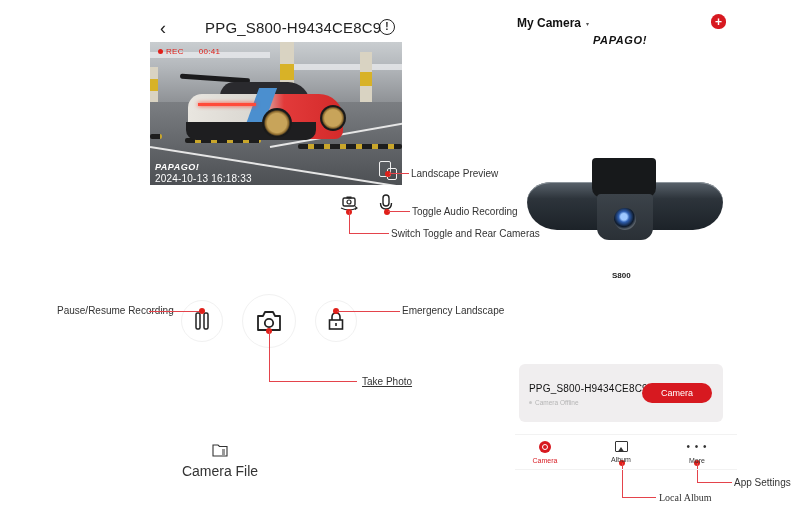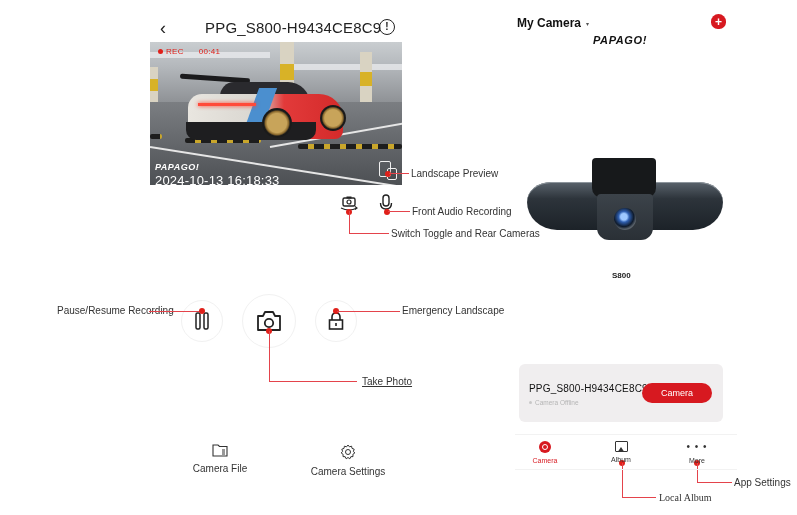--- a/index.html
+++ b/index.html
@@ -28,35 +28,35 @@
   .car-stripe { position:absolute; left:100px; top:46px; width:18px; height:50px; background:#4b8fcf; transform: skewX(-20deg); }
   .car-roof { position:absolute; left:70px; top:40px; width:90px; height:22px; border-radius: 18px 28px 0 0; background:#2a2a2e; }
   .car-wing { position:absolute; left:30px; top:34px; width:70px; height:5px; background:#1b1b1d; border-radius:2px; transform: rotate(4deg); }
   .car-bottom { position:absolute; left:36px; top:80px; width:130px; height:18px; background:#1e1e20; border-radius:0 0 10px 10px; }
   .wheel { position:absolute; width:30px; height:30px; border-radius:50%; background: radial-gradient(circle,#c8a45a 0 45%, #8c6a2e 55%, #1a1a1a 62%); }
   .taillight { position:absolute; left:48px; top:61px; width:58px; height:3px; background:#ff4a3a; box-shadow:0 0 4px #ff3a2a; }
 
   .rec-badge { position:absolute; left:8px; top:5px; font-size:8px; color:#e0201a; display:flex; align-items:center; gap:3px; letter-spacing:0.3px; }
   .rec-dot { width:5px; height:5px; border-radius:50%; background:#e0201a; }
   .wm-brand { position:absolute; left:5px; top:120px; font-size:9px; font-weight:bold; font-style:italic; color:#fff; letter-spacing:0.5px; }
-  .wm-date { position:absolute; left:5px; top:131px; font-size:13px; color:#fff; letter-spacing:0.2px; }
+  .wm-date { position:absolute; left:5px; top:131px; font-size:10px; color:#fff; letter-spacing:0.2px; }
   .landscape-icon { position:absolute; left:229px; top:119px; width:12px; height:16px; border:1.4px solid #f0f0f0; border-radius:2px; }
   .landscape-icon::after { content:""; position:absolute; left:7px; top:6px; width:8px; height:10px; border:1.4px solid #f0f0f0; border-radius:2px; background: rgba(0,0,0,.1); }
 
   .switch-cam-icon { left:340px; top:196px; width:18px; height:16px; }
   .mic-icon { left:379px; top:194px; width:14px; height:20px; }
 
   .ctrl-circle { position:absolute; border-radius:50%; border:1px solid #f1f1f1; background:#fff; display:flex; align-items:center; justify-content:center; }
   .pause-btn { left:181px; top:300px; width:42px; height:42px; }
   .photo-btn { left:242px; top:294px; width:54px; height:54px; }
   .emergency-btn { left:315px; top:300px; width:42px; height:42px; }
 
   .bottom-nav-left { left:150px; top:444px; width:252px; height:60px; }
   .bnl-item { position:absolute; display:flex; flex-direction:column; align-items:center; }
-  .bnl-label { font-size:10px; color:#333; margin-top:6px; white-space:nowrap; }
+  .bnl-label { font-size:14px; color:#333; margin-top:6px; white-space:nowrap; }
   .camera-file { left:40px; top:0; width:60px; }
   .camera-settings { left:158px; top:0; width:80px; }
 
   
   .co-line { position:absolute; background:#e4434b; }
   .co-dot { position:absolute; width:6px; height:6px; border-radius:50%; background:#e0201a; }
   .co-text { position:absolute; font-size:10px; color:#333; white-space:nowrap; line-height:10px; }
 
   
   .rp-title { left:517px; top:16px; font-size:12px; font-weight:bold; color:#111; display:flex; align-items:center; gap:5px; }
@@ -176,36 +176,29 @@
 <div class="abs bottom-nav-left">
   <div class="bnl-item camera-file">
     <svg width="16" height="13" viewBox="0 0 16 13">
       <path d="M1 1 H6 L7.5 2.5 H15 V12 H1 Z" fill="none" stroke="#333" stroke-width="1.1"></path>
       <line x1="10" y1="6" x2="13" y2="6" stroke="#333" stroke-width="1"></line>
       <line x1="10" y1="8" x2="13" y2="8" stroke="#333" stroke-width="1"></line>
       <line x1="10" y1="10" x2="13" y2="10" stroke="#333" stroke-width="1"></line>
     </svg>
     <span class="bnl-label">Camera File</span>
   </div>
-  <div class="bnl-item camera-settings">
-    <svg width="16" height="16" viewBox="0 0 16 16">
-      <path d="M8 1 L9.4 2.8 L11.6 2.2 L12 4.4 L14.2 5.2 L13.4 7.3 L14.8 9 L12.9 10.3 L13 12.6 L10.8 12.7 L9.8 14.8 L8 13.5 L6.2 14.8 L5.2 12.7 L3 12.6 L3.1 10.3 L1.2 9 L2.6 7.3 L1.8 5.2 L4 4.4 L4.4 2.2 L6.6 2.8 Z" fill="none" stroke="#333" stroke-width="1" stroke-linejoin="round"></path>
-      <circle cx="8" cy="8" r="2.5" fill="none" stroke="#333" stroke-width="1"></circle>
-    </svg>
-    <span class="bnl-label">Camera Settings</span>
-  </div>
 </div>
 
 <div class="co-dot" style="left:385px;top:171px;"></div>
 <div class="co-line" style="left:389px;top:173px;width:20px;height:1px;"></div>
 <div class="co-text" style="left:411px;top:169px;">Landscape Preview</div>
 
 <div class="co-dot" style="left:384px;top:209px;"></div>
 <div class="co-line" style="left:388px;top:211px;width:22px;height:1px;"></div>
-<div class="co-text" style="left:412px;top:207px;">Front Audio Recording</div>
+<div class="co-text" style="left:412px;top:207px;">Toggle Audio Recording</div>
 
 <div class="co-dot" style="left:346px;top:209px;"></div>
 <div class="co-line" style="left:349px;top:211px;width:1px;height:22px;"></div>
 <div class="co-line" style="left:349px;top:233px;width:40px;height:1px;"></div>
 <div class="co-text" style="left:391px;top:229px;">Switch Toggle and Rear Cameras</div>
 
 <div class="co-text" style="left:57px;top:306px;">Pause/Resume Recording</div>
 <div class="co-line" style="left:149px;top:311px;width:52px;height:1px;"></div>
 <div class="co-dot" style="left:199px;top:308px;"></div>
 

